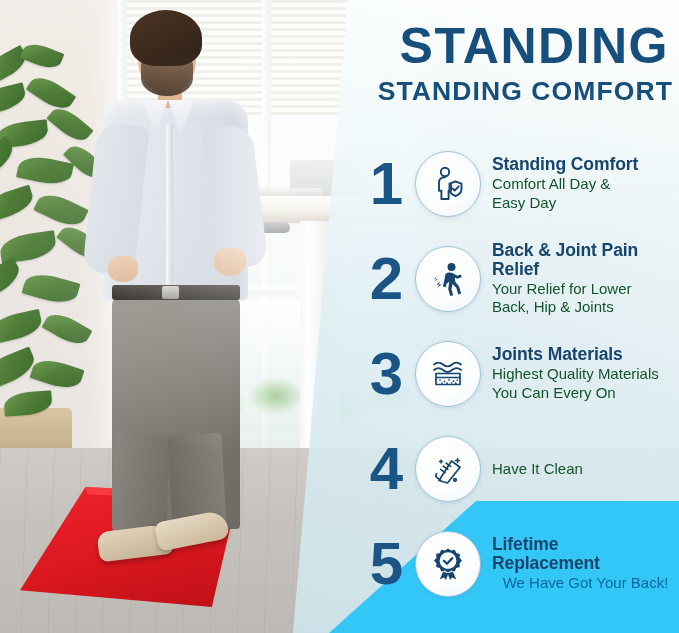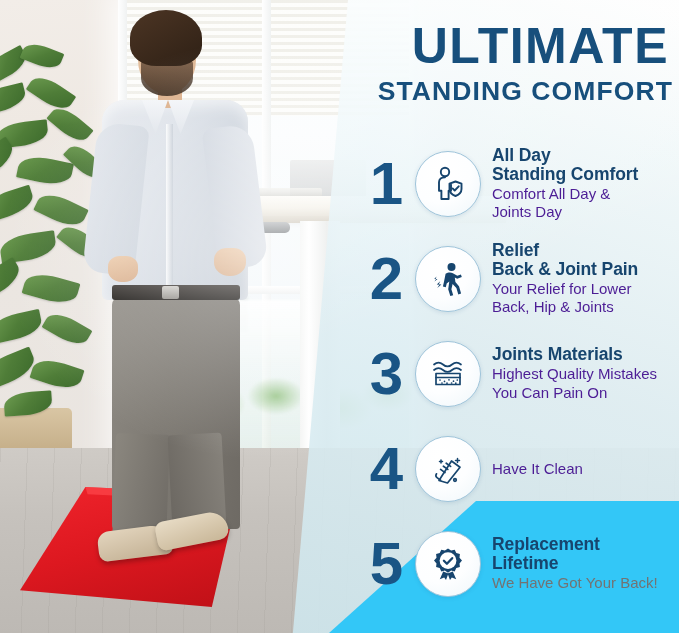--- a/index.html
+++ b/index.html
@@ -288,23 +288,23 @@
     display:flex; align-items:center; justify-content:center;
     box-shadow:0 1px 4px rgba(30,80,120,.13);
   }
   .icon-disc svg { display:block; }
   .txt { flex:1; padding-left:4px; }
   .t-title {
     font-size:17.5px; font-weight:700; color:#17456e; line-height:1.08;
     letter-spacing:-.1px;
   }
   .t-desc {
-    font-size:15px; font-weight:400; color:#4c1d95; line-height:1.12; margin-top:2px;
-  }
-  .row-5 .t-desc { color:#737373; }
+    font-size:15px; font-weight:400; color:#14532d; line-height:1.12; margin-top:2px;
+  }
+  .row-5 .t-desc { color:#0369a1;text-align:center; }
 </style>
 </head>
 <body>
 
 <div class="stage">
 
   <div class="photo">
     <div class="wall"></div>
     <div class="window"></div>
     <div class="blind"></div>
@@ -376,57 +376,56 @@
     </div>
 
     <div class="haze"></div>
   </div>
 
   <div class="panel"></div>
   <div class="panel-sheen"></div>
   <div class="cyan-band"></div>
 
   <div class="headline">
-    <div class="h-main">ULTIMATE</div>
+    <div class="h-main">STANDING</div>
     <div class="h-sub">STANDING COMFORT</div>
   </div>
 
   <div class="rows">
 
     <div class="row row-1">
       <div class="rank">1</div>
       <div class="icon-disc">
         <svg width="40" height="40" viewBox="0 0 40 40" fill="none" stroke="#17456e" stroke-width="1.9" stroke-linecap="round" stroke-linejoin="round">
           <circle cx="17" cy="8" r="4.2"></circle>
           <path d="M17 13.2c-3.6 0-6 2-6 5v8.5h2.4V35h7.2V26.7H23v-6"></path>
           <path d="M27.5 17.5l6 2.2v5.2c0 3.6-3 5.9-6 7.1-3-1.2-6-3.5-6-7.1v-5.2z"></path>
           <path d="M24.6 24.4l2.1 2.1 4-4.2"></path>
         </svg>
       </div>
       <div class="txt">
-        <div class="t-title">All Day</div>
         <div class="t-title">Standing Comfort</div>
         <div class="t-desc">Comfort All Day &amp;</div>
-        <div class="t-desc">Joints Day</div>
+        <div class="t-desc">Easy Day</div>
       </div>
     </div>
 
     <div class="row row-2">
       <div class="rank">2</div>
       <div class="icon-disc">
         <svg width="40" height="40" viewBox="0 0 40 40" fill="#17456e">
           <circle cx="23.5" cy="8" r="4"></circle>
           <path d="M17.6 14.8c2.1-1.5 5-1.9 7.3-.6l4.4 2.6 3.6-1.3.9 2.6-4.6 1.7-2.4-1.3.6 4.6 3.6 4.2 2.1 7.3-2.8.8-1.9-6.4-3.8-4-1.2 5.3 1.8 5.9-2.9.8-2.1-6.8 1.1-7.6-2.6 1.9-.9 3.8-2.9-.7 1.1-4.9z"></path>
           <path d="M12.2 22.2l-3.4 3.2 2.6.3-2.1 3.2 4.1-3.3-2.6-.3z"></path>
           <path d="M8.6 17.6l-2.4 2.3 1.9.2-1.6 2.4 3-2.4-1.9-.2z"></path>
         </svg>
       </div>
       <div class="txt">
+        <div class="t-title">Back &amp; Joint Pain</div>
         <div class="t-title">Relief</div>
-        <div class="t-title">Back &amp; Joint Pain</div>
         <div class="t-desc">Your Relief for Lower</div>
         <div class="t-desc">Back, Hip &amp; Joints</div>
       </div>
     </div>
 
     <div class="row row-3">
       <div class="rank">3</div>
       <div class="icon-disc">
         <svg width="40" height="40" viewBox="0 0 40 40" fill="none" stroke="#17456e" stroke-width="1.7" stroke-linecap="round" stroke-linejoin="round">
           <path d="M6 10.5c3-2.6 6-2.6 9 0s6 2.6 9 0 6-2.6 9 0"></path>
@@ -441,22 +440,22 @@
             <circle cx="29.3" cy="26" r=".85"></circle>
               <circle cx="14" cy="29" r=".85"></circle>
             <circle cx="19" cy="29.2" r=".85"></circle>
               <circle cx="23.6" cy="29" r=".85"></circle>
             <circle cx="27.8" cy="29.2" r=".85"></circle>
           </g>
         </svg>
       </div>
       <div class="txt">
         <div class="t-title">Joints Materials</div>
-        <div class="t-desc">Highest Quality Mistakes</div>
-        <div class="t-desc">You Can Pain On</div>
+        <div class="t-desc">Highest Quality Materials</div>
+        <div class="t-desc">You Can Every On</div>
       </div>
     </div>
 
     <div class="row row-4">
       <div class="rank">4</div>
       <div class="icon-disc">
         <svg width="40" height="40" viewBox="0 0 40 40" fill="none" stroke="#17456e" stroke-width="1.7" stroke-linecap="round" stroke-linejoin="round">
           <path d="M11 31.5L23.5 12l8.5 6.2L19.5 34z"></path>
           <path d="M8.5 24.8c-.9 1.4-.7 2.9.5 3.8l3.6 2.6"></path>
           <path d="M12.6 20.4l4.4 3.2M15.4 17.2l4.4 3.2M18.2 14.2l4.4 3.2"></path>
@@ -477,20 +476,20 @@
       <div class="icon-disc">
         <svg width="40" height="40" viewBox="0 0 40 40" fill="#17456e">
           <path d="M20 4.5l3.1 2.1 3.6-.9 1.6 3.4 3.6 1-.4 3.7 2.5 2.8-2.5 2.8.4 3.7-3.6 1-1.6 3.4-3.6-.9L20 28.7l-3.1-2.1-3.6.9-1.6-3.4-3.6-1 .4-3.7L6 16.6l2.5-2.8-.4-3.7 3.6-1 1.6-3.4 3.6.9z"></path>
           <circle cx="20" cy="16.6" r="8.4" fill="#fff"></circle>
           <path d="M15.9 16.8l3 3 5.3-5.6" fill="none" stroke="#17456e" stroke-width="2.3" stroke-linecap="round" stroke-linejoin="round"></path>
           <path d="M15.2 27.6l-3.4 7.6 4.4-1.7 1.8 2.4 2.4-6.4z"></path>
           <path d="M24.8 27.6l3.4 7.6-4.4-1.7-1.8 2.4-2.4-6.4z"></path>
         </svg>
       </div>
       <div class="txt">
+        <div class="t-title">Lifetime</div>
         <div class="t-title">Replacement</div>
-        <div class="t-title">Lifetime</div>
         <div class="t-desc">We Have Got Your Back!</div>
       </div>
     </div>
 
   </div>
 </div>
 
 </body></html>

